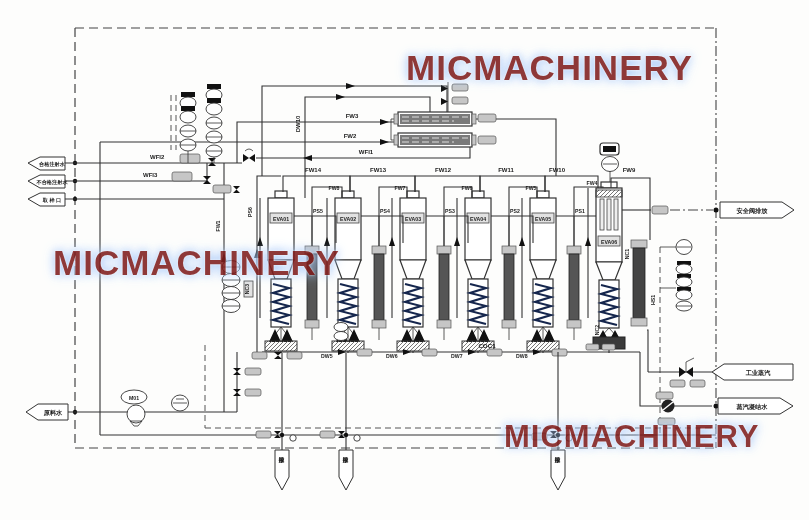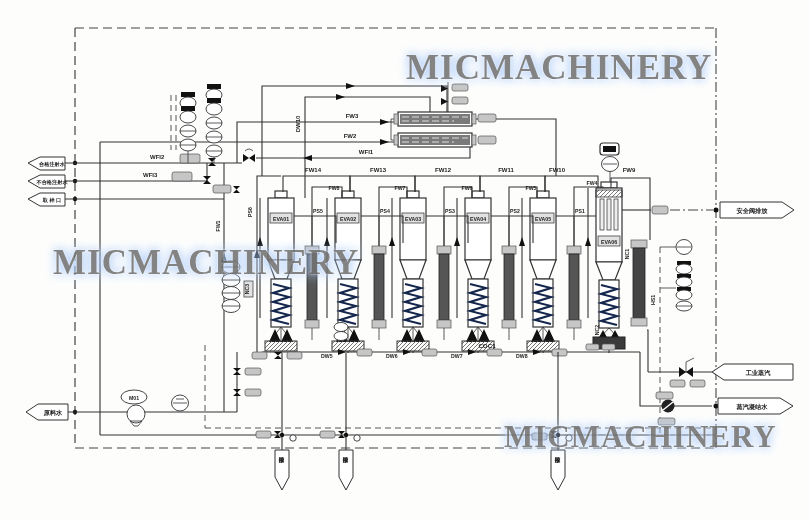--- a/index.html
+++ b/index.html
@@ -1,20 +1,20 @@
 <!DOCTYPE html>
 <html><head>
 <meta charset="utf-8">
 <style>
   html,body{margin:0;padding:0;background:#fff;}
   #stage{position:relative;width:809px;height:520px;background:#fdfdfc;overflow:hidden;
          font-family:"Liberation Sans","DejaVu Sans",sans-serif;}
-  .wm{position:absolute;font-weight:800;letter-spacing:1px;color:#737373;opacity:.88;
+  .wm{position:absolute;font-weight:800;letter-spacing:1px;color:#7f1d1d;opacity:.88;
       text-shadow:0 0 2px #ffffff,0 0 9px #9cc0f5,0 0 14px #bcd6ff;white-space:nowrap;
-      font-family:Liberation Serif, serif;}
+      font-family:Liberation Sans, sans-serif;}
   #wm1{left:406px;top:48px;font-size:35px;}
   #wm2{left:53px;top:243px;font-size:35px;}
   #wm3{left:504px;top:419px;font-size:31px;}
   svg{position:absolute;left:0;top:0;}
   .ln{stroke:#333;fill:none;stroke-width:1.1;}
   .lnt{stroke:#333;fill:none;stroke-width:.8;}
   .dash{stroke:#444;fill:none;stroke-width:1.2;stroke-dasharray:9 5;}
   .dashin{stroke:#555;fill:none;stroke-width:1;stroke-dasharray:6 4;}
   .ddot{stroke:#444;fill:none;stroke-width:1.1;stroke-dasharray:10 3 2 3;}
   .vessel{fill:#ffffff;stroke:#333;stroke-width:1.2;}

